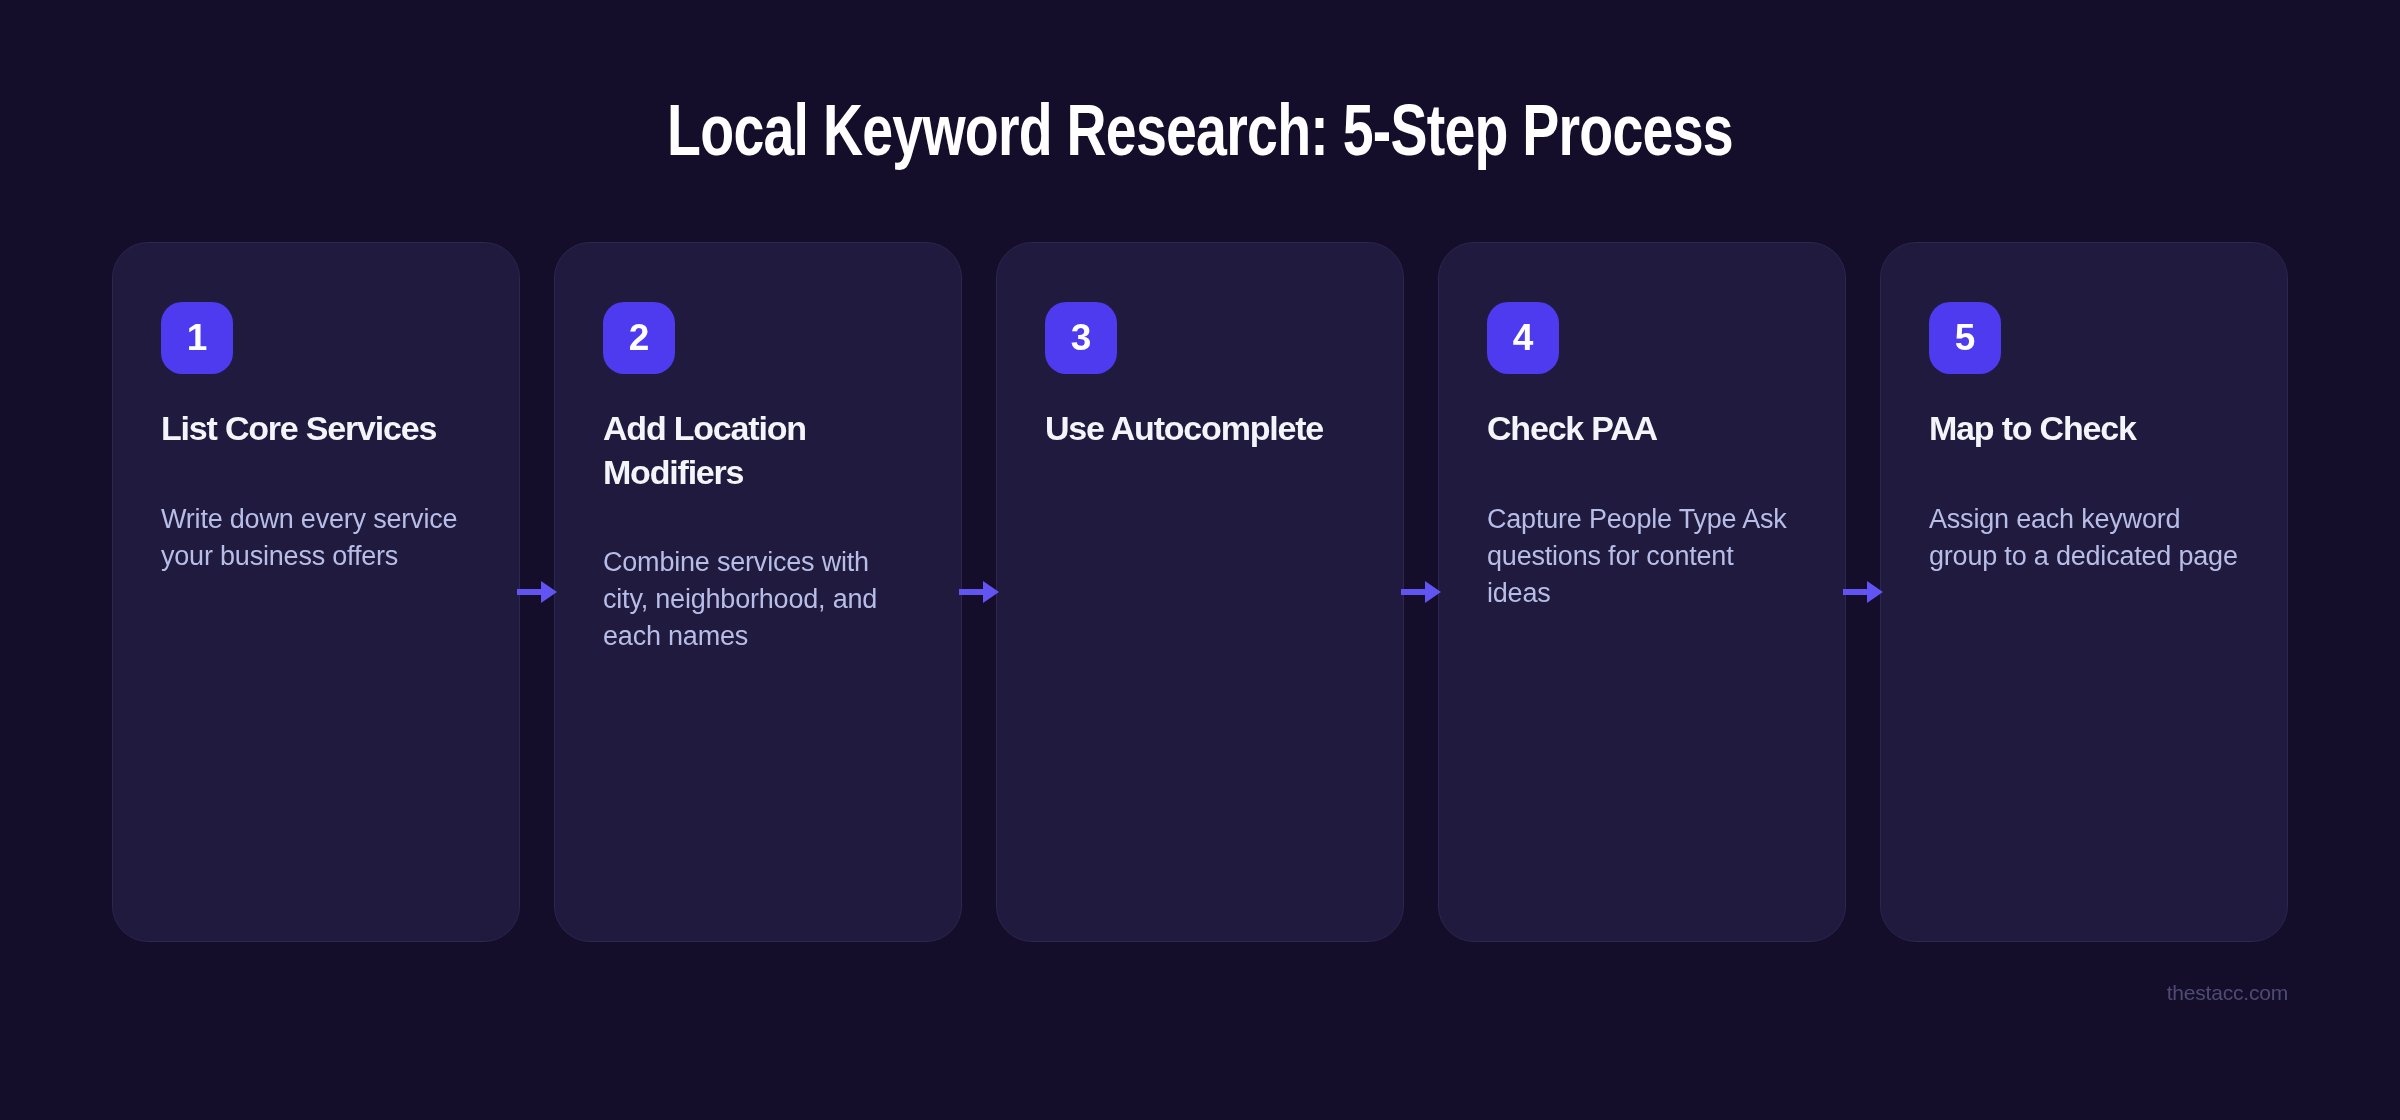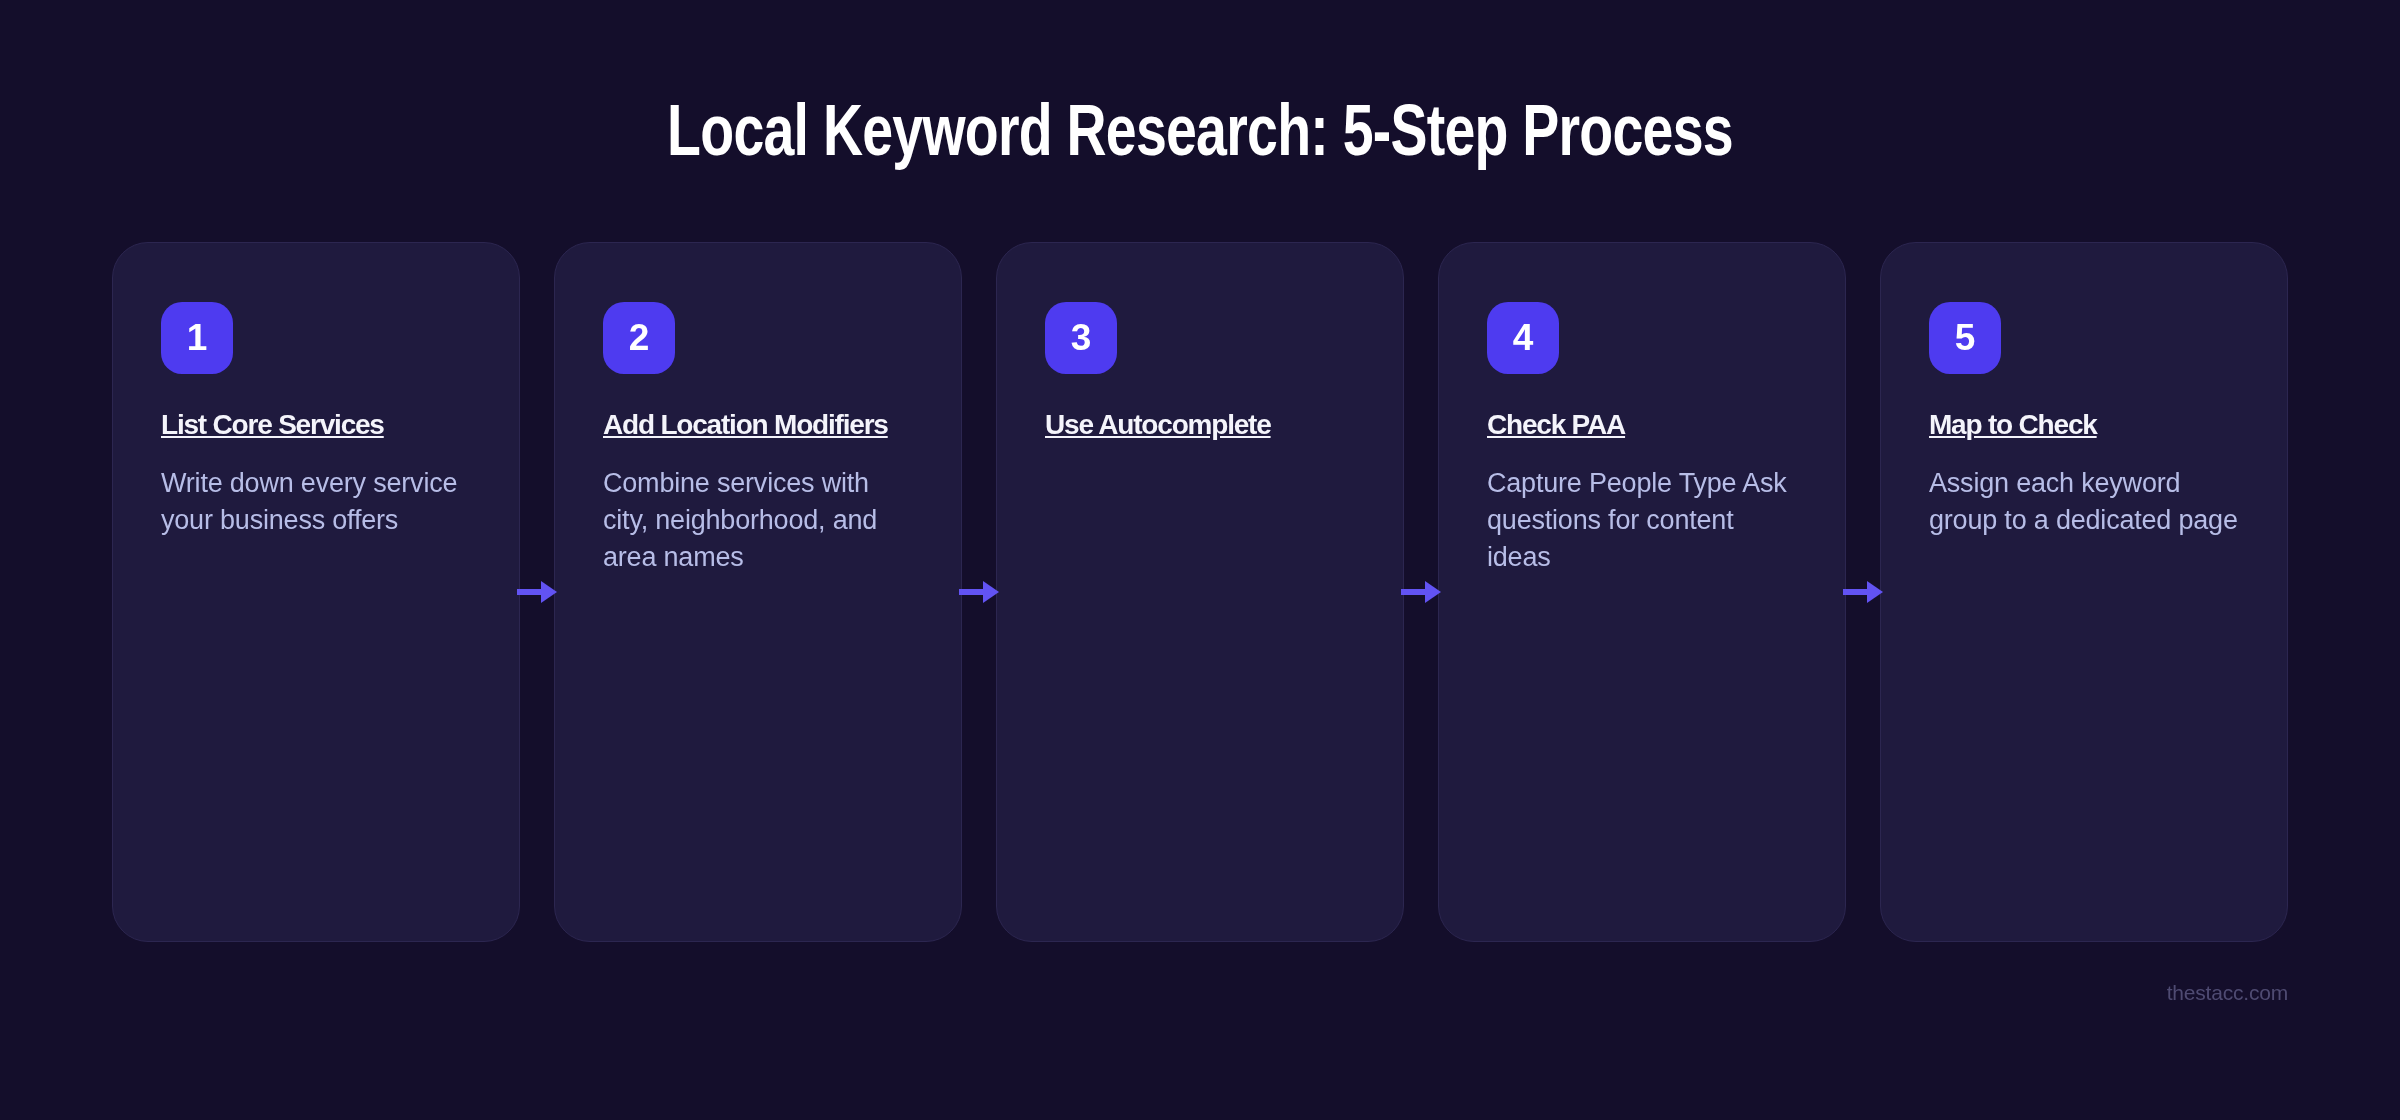--- a/index.html
+++ b/index.html
@@ -67,33 +67,33 @@
     justify-content: center;
     margin-bottom: 33px;
   }
   .step-number {
     color: #FFFFFF;
     font-size: 37px;
     font-weight: bold;
   }
   .step-title {
     color: var(--card-title-text);
-    font-size: 28px;
+    font-size: 34px;
     font-weight: bold;
     letter-spacing: -1.2px;
     line-height: 1.28;
     margin-bottom: 22px;
-    text-decoration: underline;
   }
   .step-description {
     color: var(--description-text);
     font-size: 27px;
     font-weight: normal;
     letter-spacing: -0.2px;
     line-height: 37px;
+    margin-top: 28px;
   }
   .arrow-gap {
     flex: 0 0 34px;
     position: relative;
   }
   .arrow-gap svg {
     position: absolute;
     left: 50%;
     top: 50%;
     transform: translate(-50%, -50%);
@@ -128,21 +128,21 @@
       <line x1="0" y1="13" x2="26" y2="13" stroke="#6253F3" stroke-width="6"></line>
       <polygon points="24,2 40,13 24,24" fill="#6253F3"></polygon>
     </svg>
   </div>
 
   <div class="step-card">
     <div class="step-badge">
       <span class="step-number">2</span>
     </div>
     <div class="step-title">Add Location Modifiers</div>
-    <div class="step-description">Combine services with city, neighborhood, and area names</div>
+    <div class="step-description">Combine services with city, neighborhood, and each names</div>
   </div>
 
   <div class="arrow-gap">
     <svg width="40" height="26" viewBox="0 0 40 26">
       <line x1="0" y1="13" x2="26" y2="13" stroke="#6253F3" stroke-width="6"></line>
       <polygon points="24,2 40,13 24,24" fill="#6253F3"></polygon>
     </svg>
   </div>
 
   <div class="step-card">

